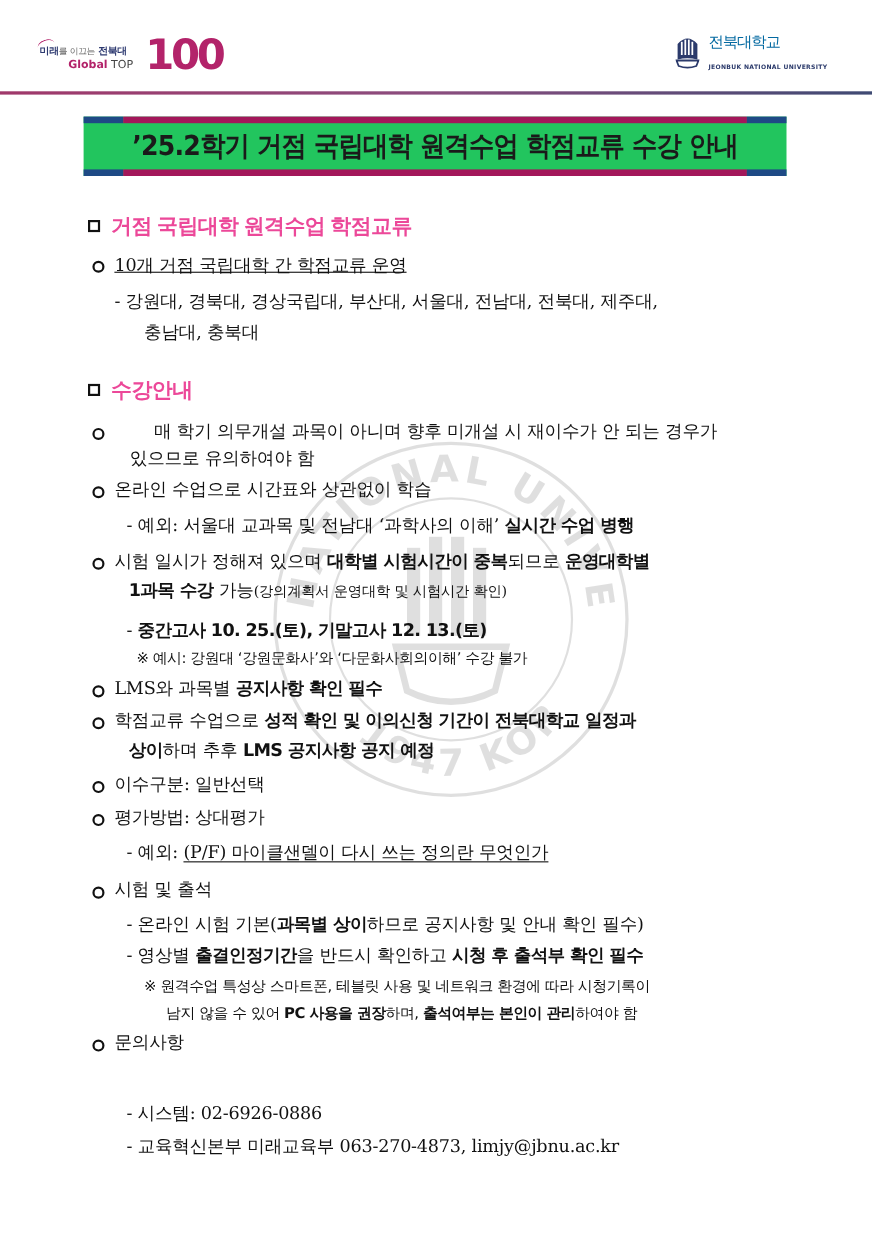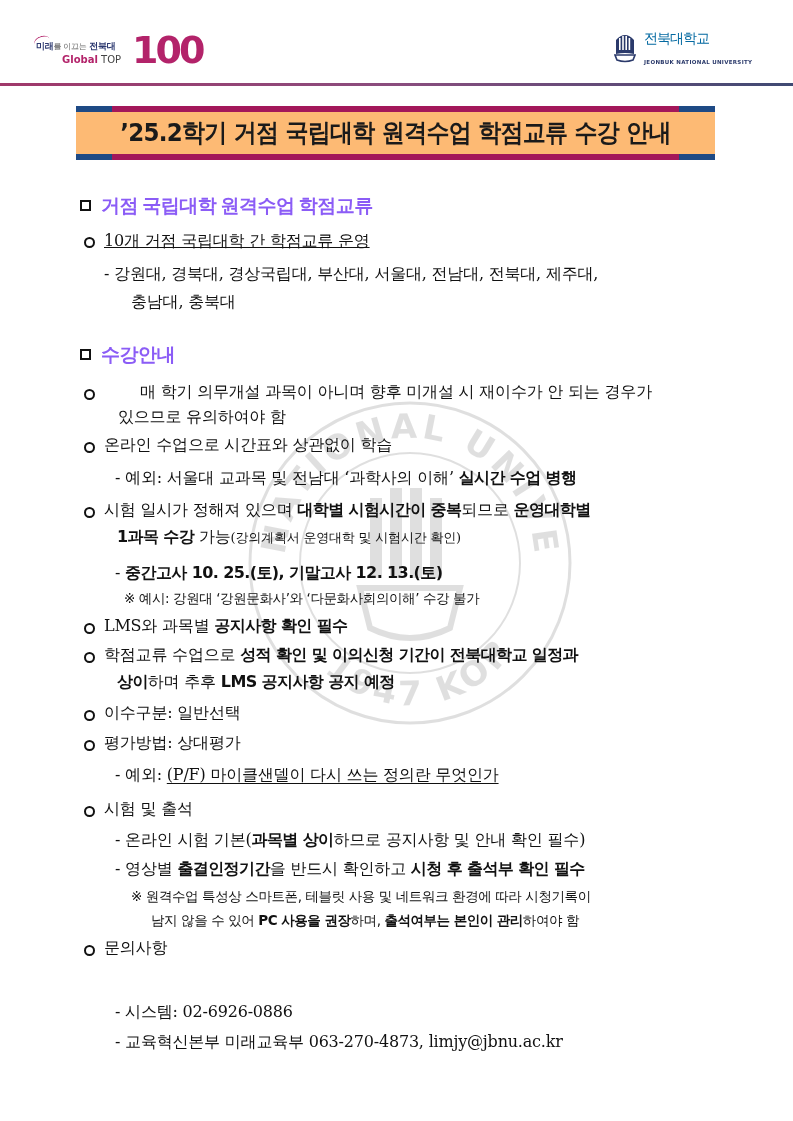--- a/index.html
+++ b/index.html
@@ -18,37 +18,37 @@
 
   .logo-right { position: absolute; left: 614px; top: 30px; width: 170px; height: 40px; }
   .emblem { position: absolute; left: 0; top: 2px; width: 22px; height: 32px; }
   .logo-right .kr { position: absolute; left: 30px; top: 0px; font-family: "DejaVu Sans", sans-serif; font-size: 14px; font-weight: normal; color: #0369a1; letter-spacing: -1px; white-space: nowrap; }
   .logo-right .en { position: absolute; left: 30px; top: 29px; font-family: "DejaVu Sans", sans-serif; font-size: 5.5px; font-weight: bold; color: #2b3a6b; white-space: nowrap; letter-spacing: 0.3px; }
 
   .hdr-line { position: absolute; left: 0; top: 83px; width: 793px; height: 3px;
               background: linear-gradient(to right, #a0386a, #8a4d7e 50%, #3f4a73); }
 
   
-  .banner { position: absolute; left: 76px; top: 106px; width: 639px; height: 54px; background: #fdba74; }
+  .banner { position: absolute; left: 76px; top: 106px; width: 639px; height: 54px; background: #22c55e; }
   .banner .band { position: absolute; left: 0; width: 639px; height: 6px; }
   .banner .band.top { top: 0; }
   .banner .band.bot { bottom: 0; }
   .band .seg-blue { position: absolute; top: 0; height: 6px; width: 36px; background: #1e4a85; }
   .band .seg-pink { position: absolute; top: 0; height: 6px; left: 36px; right: 36px; background: #a3175a; }
   .band .seg-blue.l { left: 0; } .band .seg-blue.r { right: 0; }
   .banner .title { position: absolute; left: 0; top: 6px; width: 639px; height: 42px; line-height: 42px;
                    text-align: center; font-family: "DejaVu Sans", sans-serif; font-weight: bold; font-size: 25px;
                    color: #1a1a1a; letter-spacing: -0.8px; transform: scaleX(0.92); transform-origin: center; white-space: nowrap; }
 
   
   .watermark { position: absolute; left: 245px; top: 348px; width: 330px; height: 430px; opacity: 0.12; pointer-events: none; }
 
   
   .content { position: absolute; left: 0; top: 0; width: 793px; height: 1121px; }
-  .sec { position: absolute; left: 80px; font-family: Liberation Serif, serif; font-weight: bold; font-size: 19px; color: #8b5cf6; white-space: nowrap; letter-spacing: -0.5px; }
+  .sec { position: absolute; left: 80px; font-family: Liberation Sans, sans-serif; font-weight: bold; font-size: 19px; color: #ec4899; white-space: nowrap; letter-spacing: -0.5px; }
   .sec .box { display: inline-block; width: 11px; height: 11px; border: 2px solid #111; margin-right: 10px; vertical-align: 1px; box-sizing: border-box; }
 
   .ln { position: absolute; font-size: 16px; white-space: nowrap; letter-spacing: -0.2px; color: #111; }
   .ln b { font-family: "DejaVu Sans", sans-serif; font-weight: bold; letter-spacing: -0.6px; }
   .bullet { position: absolute; left: 84px; width: 11px; height: 11px; border: 2.3px solid #111; border-radius: 50%; box-sizing: border-box; }
   .note { font-family: "DejaVu Sans", sans-serif; font-size: 13.5px; letter-spacing: -0.4px; }
   .note b { letter-spacing: -0.5px; }
   .small { font-size: 13px; margin-top: 28px; }
   .u { text-decoration: underline; text-underline-offset: 3px; }
 </style>

